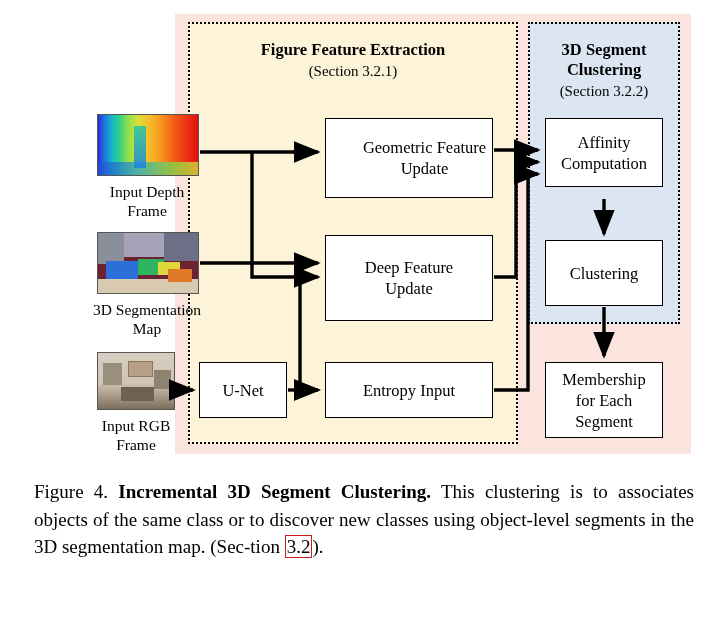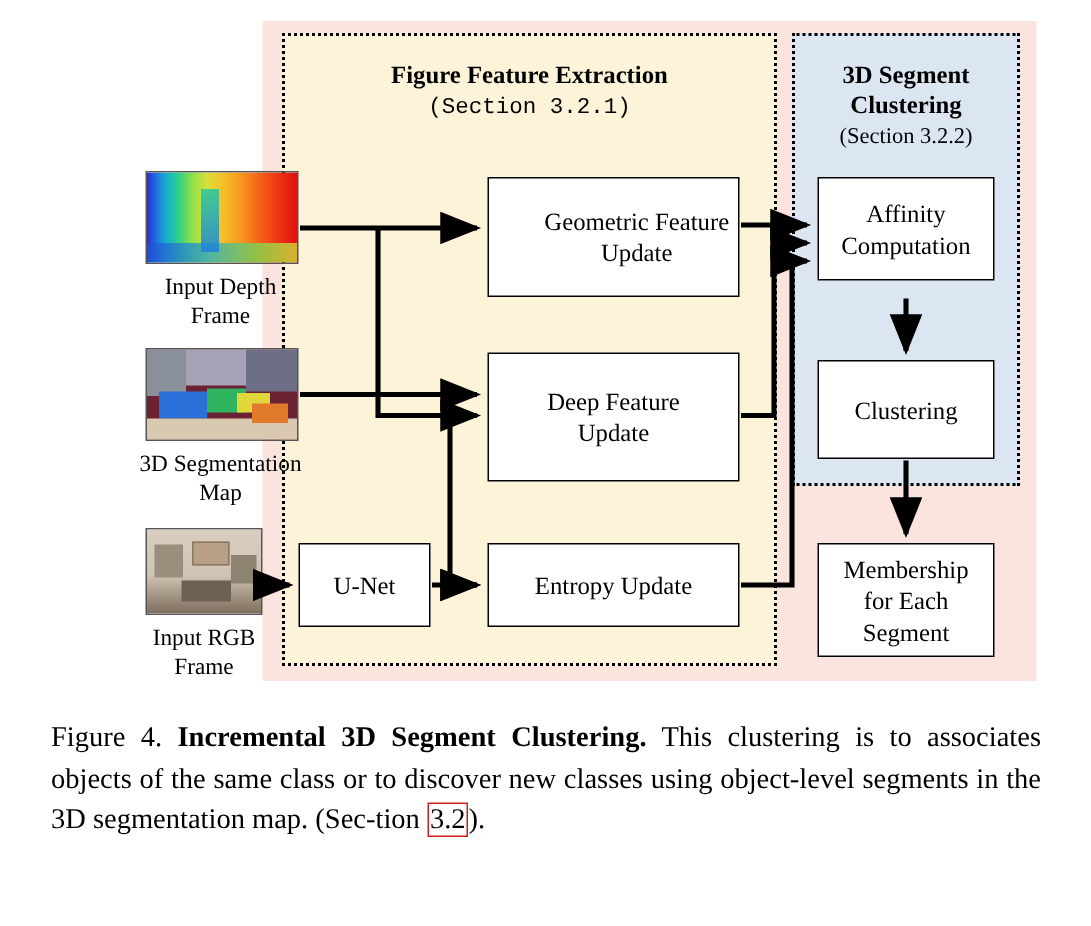--- a/index.html
+++ b/index.html
@@ -72,21 +72,21 @@
   }
   .panel-sub {
     position: absolute;
     text-align: center;
     font-size: 15px;
     line-height: 19px;
     font-family: "Liberation Serif", serif;
   }
 
   #ofe-title { left: 196px; top: 40px; width: 314px; }
-  #ofe-sub   { left: 196px; top: 62px; width: 314px; font-family: Liberation Mono, monospace; }
+  #ofe-sub   { left: 196px; top: 62px; width: 314px; }
   #sc-title  { left: 532px; top: 40px; width: 144px; }
   #sc-sub    { left: 532px; top: 82px; width: 144px; }
 
   
   .box {
     position: absolute;
     background: #ffffff;
     border: 1.6px solid #000;
     box-sizing: border-box;
     display: flex;
@@ -257,21 +257,21 @@
         <div class="rgb-part" style="left:30%;top:60%;width:44%;height:26%;background:#6e6152;"></div>
       </div>
     </div>
     <div class="caption" id="cap-rgb">Input RGB
 Frame</div>
 
     <div class="box" id="box-geom">Geometric Feature
 Update</div>
     <div class="box" id="box-deep">Deep Feature
 Update</div>
-    <div class="box" id="box-entropy">Entropy Update</div>
+    <div class="box" id="box-entropy">Entropy Input</div>
     <div class="box" id="box-unet">U-Net</div>
     <div class="box" id="box-affinity">Affinity
 Computation</div>
     <div class="box" id="box-cluster">Clustering</div>
     <div class="box" id="box-member">Membership
 for Each
 Segment</div>
 
     <svg id="arrows" viewBox="0 0 727 470">
       <defs>

